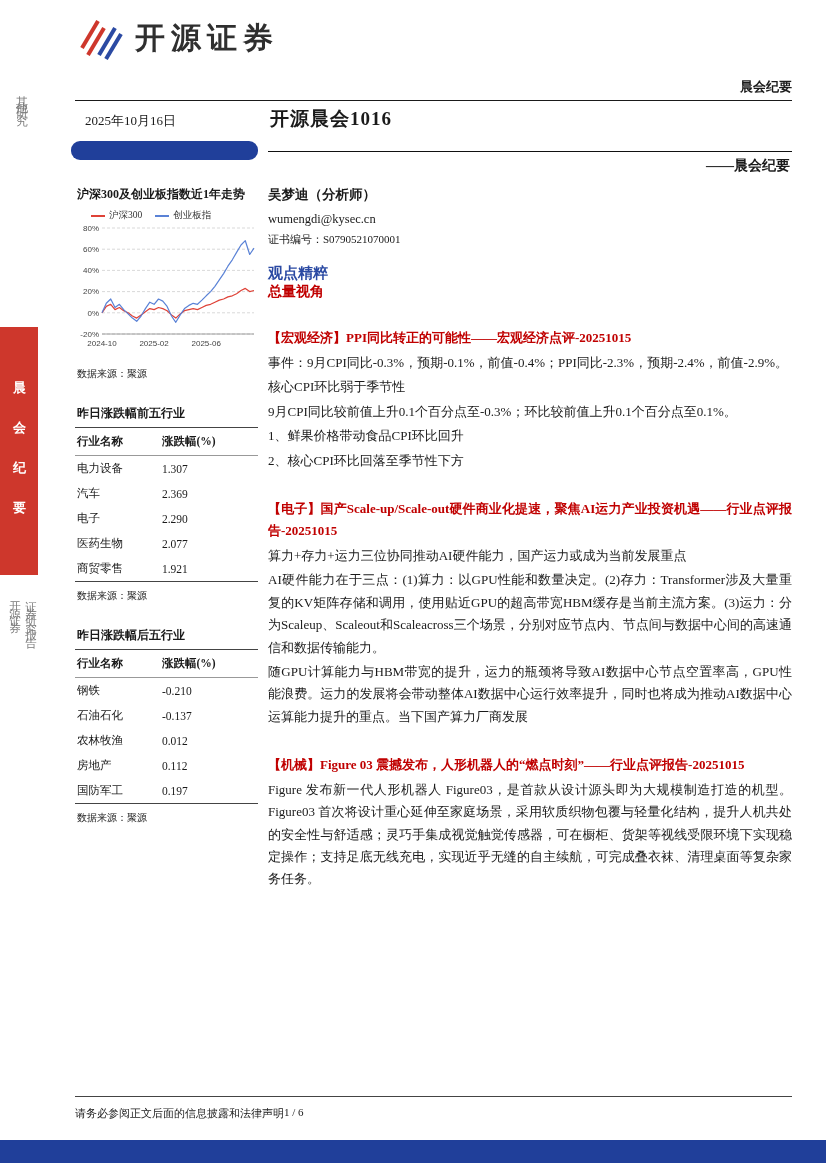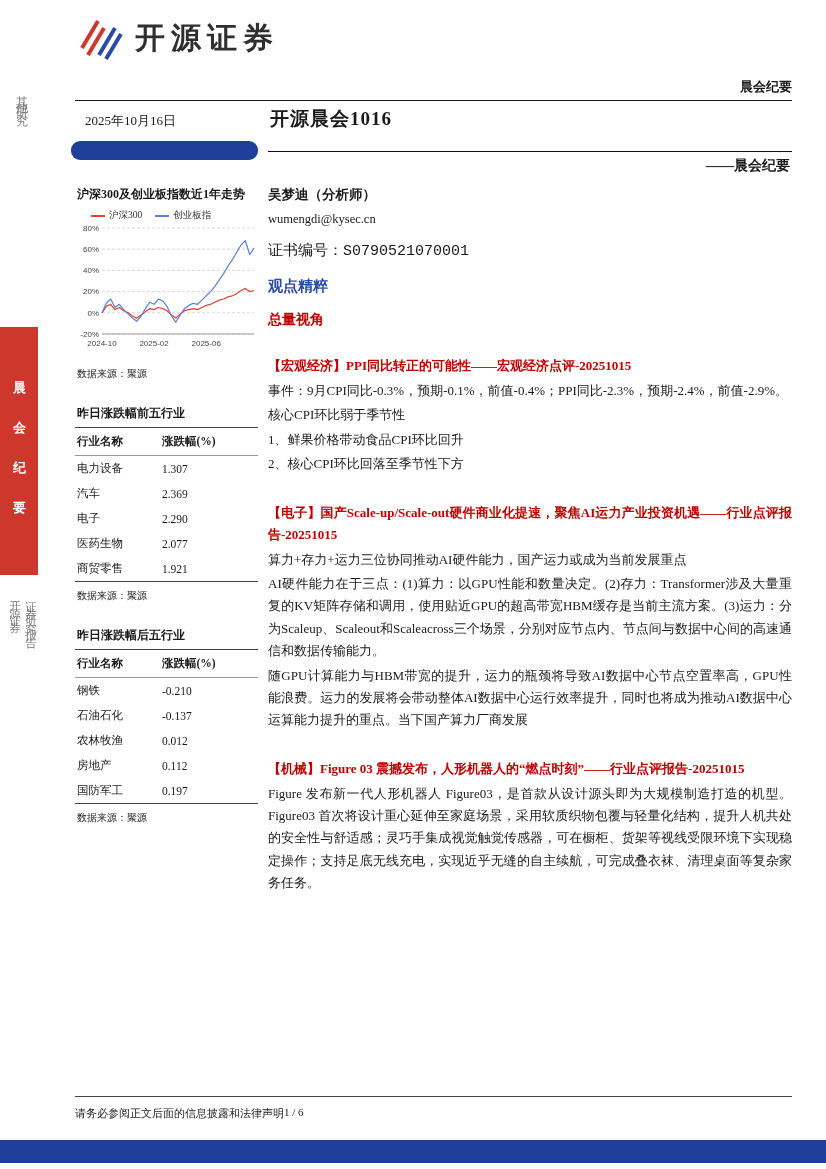--- a/index.html
+++ b/index.html
@@ -41,23 +41,23 @@
   .tbl-title{font-size:12px; font-weight:bold; margin:24px 0 5px 2px;}
   table{width:100%; border-collapse:collapse; font-size:11.5px;}
   th{font-weight:bold; border-top:1.3px solid #444; border-bottom:1px solid #999; padding:6px 2px; text-align:left;}
   th.num,td.num{text-align:left;}
   td{padding:5px 2px;}
   tbody tr:last-child td{border-bottom:1.3px solid #444;}
   
   .col-right{position:absolute; top:186px; left:193px; width:524px;}
   .analyst-name{font-size:13.5px; font-weight:bold;}
   .analyst-email{font-size:12.5px; margin-top:8px;}
-  .analyst-cert{font-size:15px; margin-top:14px;font-family:Liberation Mono, monospace;}
+  .analyst-cert{font-size:11px; margin-top:5px;}
   .section-blue{color:var(--head-blue); font-size:15px; font-weight:bold; margin-top:17px;}
-  .group-heading{color:var(--head-red); font-size:14px; font-weight:bold; margin-top:15px;}
+  .group-heading{color:var(--head-red); font-size:14px; font-weight:bold; }
   .item-title{color:var(--head-red); font-size:13px; font-weight:bold; line-height:1.7; margin:26px 0 3px; text-align:justify;}
   .body-p{font-size:13px; line-height:1.72; text-align:justify; margin:0 0 2px;}
   
   .footer{position:absolute; left:75px; right:34px; top:1096px; border-top:1px solid #444;
           padding-top:9px; display:flex; font-size:11px;}
   .bottom-bar{position:absolute; left:0; bottom:6px; width:100%; height:23px; background:var(--navy);}
 </style>
 </head>
 <body>
 
@@ -194,20 +194,21 @@
       <div class="analyst-name">吴梦迪（分析师）</div>
       <div class="analyst-email">wumengdi@kysec.cn</div>
       <div class="analyst-cert">证书编号：S0790521070001</div>
 
       <div class="section-blue">观点精粹</div>
 
       <div class="group-heading">总量视角</div>
       <p class="item-title">【宏观经济】PPI同比转正的可能性——宏观经济点评-20251015</p>
       <p class="body-p">事件：9月CPI同比-0.3%，预期-0.1%，前值-0.4%；PPI同比-2.3%，预期-2.4%，前值-2.9%。</p>
       <p class="body-p">核心CPI环比弱于季节性</p>
+      <p class="body-p">9月CPI同比较前值上升0.1个百分点至-0.3%；环比较前值上升0.1个百分点至0.1%。</p>
       <p class="body-p">1、鲜果价格带动食品CPI环比回升</p>
       <p class="body-p">2、核心CPI环比回落至季节性下方</p>
 
       <p class="item-title">【电子】国产Scale-up/Scale-out硬件商业化提速，聚焦AI运力产业投资机遇——行业点评报告-20251015</p>
       <p class="body-p">算力+存力+运力三位协同推动AI硬件能力，国产运力或成为当前发展重点</p>
       <p class="body-p">AI硬件能力在于三点：(1)算力：以GPU性能和数量决定。(2)存力：Transformer涉及大量重复的KV矩阵存储和调用，使用贴近GPU的超高带宽HBM缓存是当前主流方案。(3)运力：分为Scaleup、Scaleout和Scaleacross三个场景，分别对应节点内、节点间与数据中心间的高速通信和数据传输能力。</p>
       <p class="body-p">随GPU计算能力与HBM带宽的提升，运力的瓶颈将导致AI数据中心节点空置率高，GPU性能浪费。运力的发展将会带动整体AI数据中心运行效率提升，同时也将成为推动AI数据中心运算能力提升的重点。当下国产算力厂商发展</p>
 
       <p class="item-title">【机械】Figure 03 震撼发布，人形机器人的“燃点时刻”——行业点评报告-20251015</p>
       <p class="body-p">Figure 发布新一代人形机器人 Figure03，是首款从设计源头即为大规模制造打造的机型。Figure03 首次将设计重心延伸至家庭场景，采用软质织物包覆与轻量化结构，提升人机共处的安全性与舒适感；灵巧手集成视觉触觉传感器，可在橱柜、货架等视线受限环境下实现稳定操作；支持足底无线充电，实现近乎无缝的自主续航，可完成叠衣袜、清理桌面等复杂家务任务。</p>

